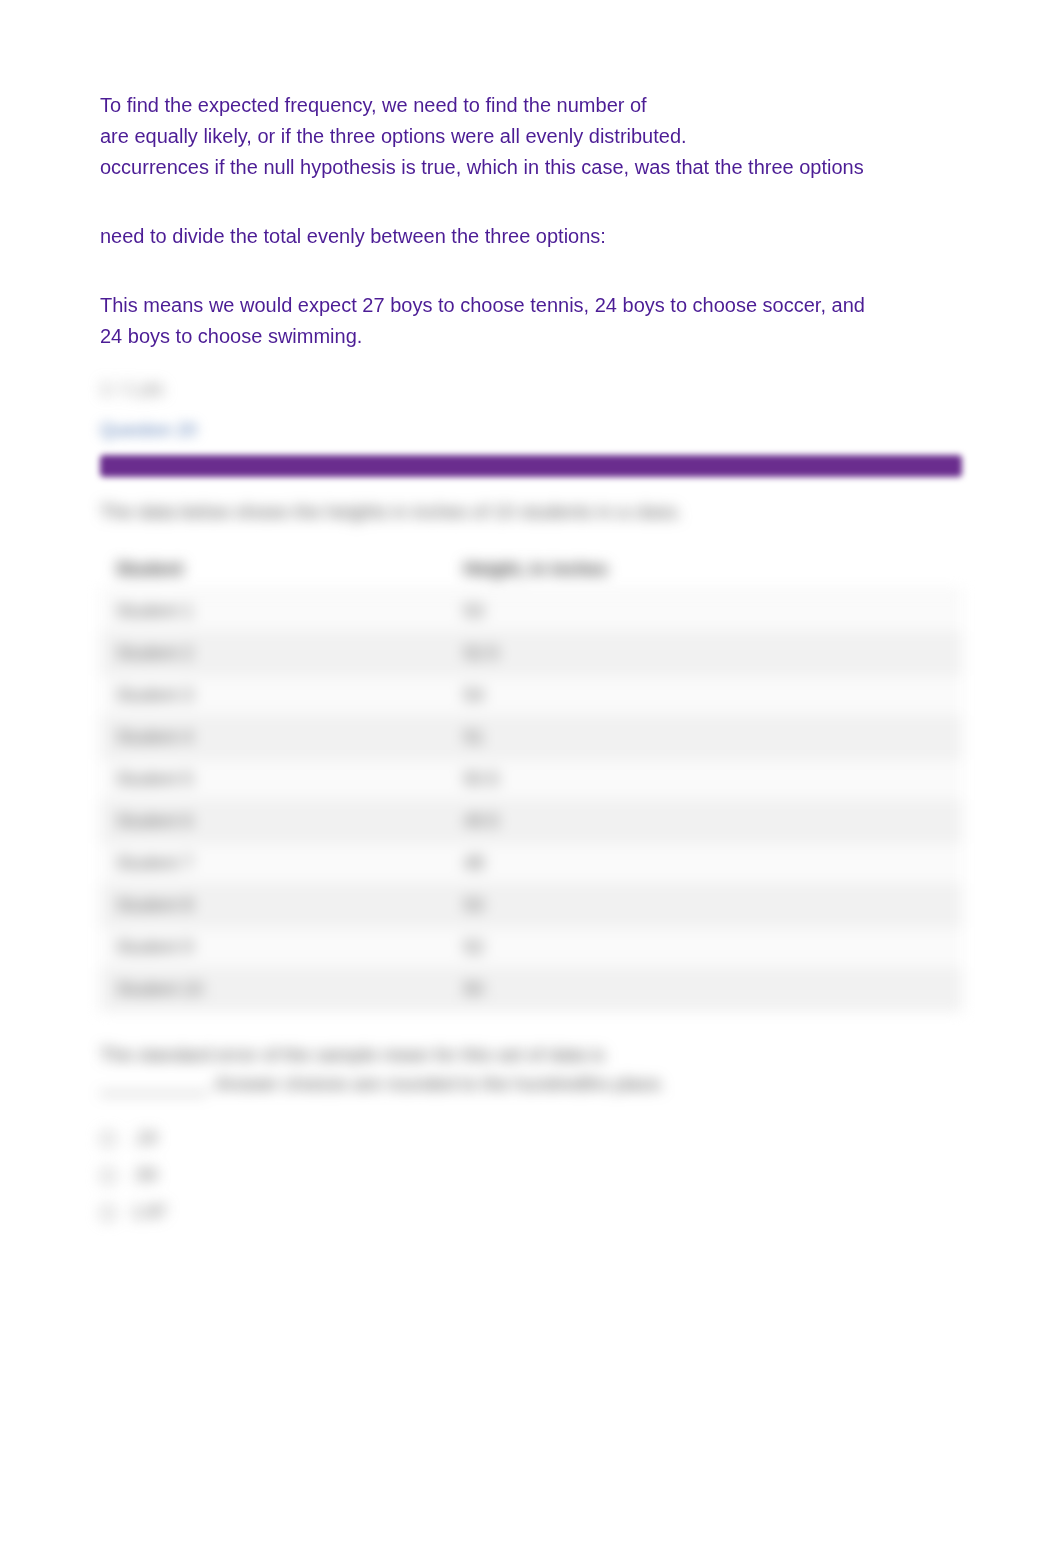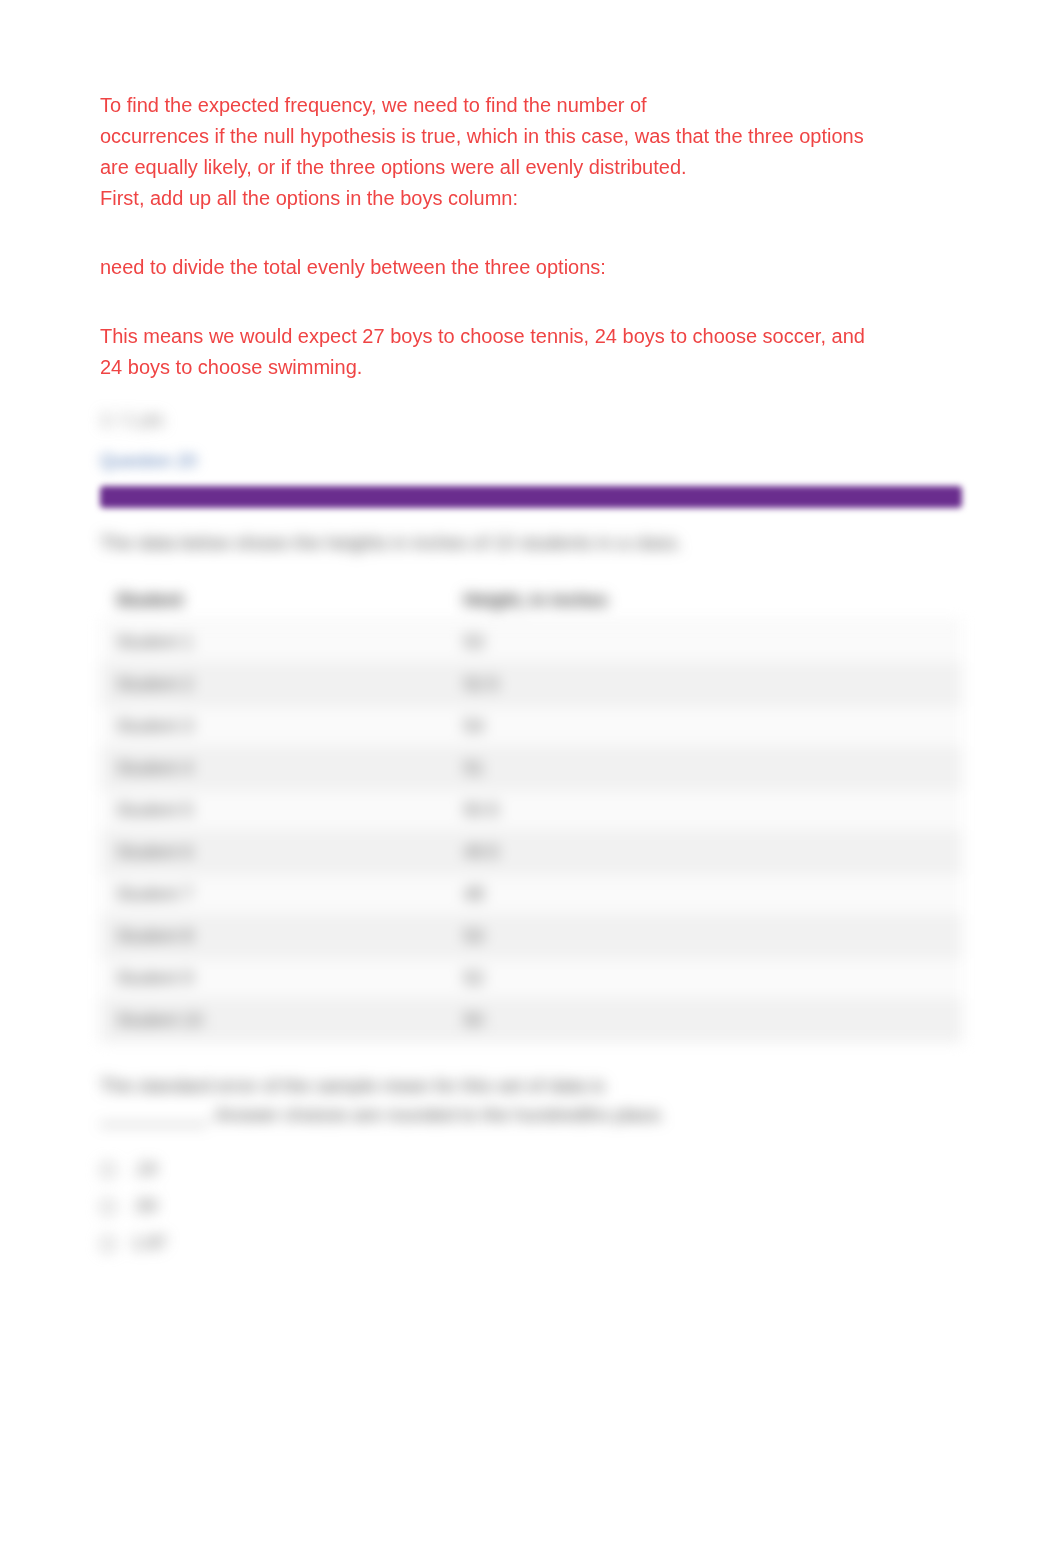--- a/index.html
+++ b/index.html
@@ -12,21 +12,21 @@
     background: #ffffff;
     width: 1062px;
     height: 1556px;
     padding: 90px 100px 0 100px;
     color: #333;
     position: relative;
   }
   .explanation {
     font-size: 20px;
     line-height: 1.55;
-    color: #ef4444;
+    color: #4c1d95;
     margin-bottom: 27px;
   }
   .explanation p {
     margin-bottom: 0;
   }
   .para-gap {
     height: 38px;
   }
   .blurred-small {
     filter: blur(7px);
@@ -103,23 +103,22 @@
     border-radius: 50%;
     margin-right: 16px;
     display: inline-block;
   }
 </style>
 </head>
 <body>
 
 <div class="explanation">
   <p>To find the expected frequency, we need to find the number of</p>
+  <p>are equally likely, or if the three options were all evenly distributed.</p>
   <p>occurrences if the null hypothesis is true, which in this case, was that the three options</p>
-  <p>are equally likely, or if the three options were all evenly distributed.</p>
-  <p>First, add up all the options in the boys column:</p>
   <div class="para-gap"></div>
   <p>need to divide the total evenly between the three options:</p>
   <div class="para-gap"></div>
   <p>This means we would expect 27 boys to choose tennis, 24 boys to choose soccer, and</p>
   <p>24 boys to choose swimming.</p>
 </div>
 
 <div class="blurred-small">1 / 1 pts</div>
 <div class="blurred-link">Question 20</div>
 <div class="purple-bar"></div>

